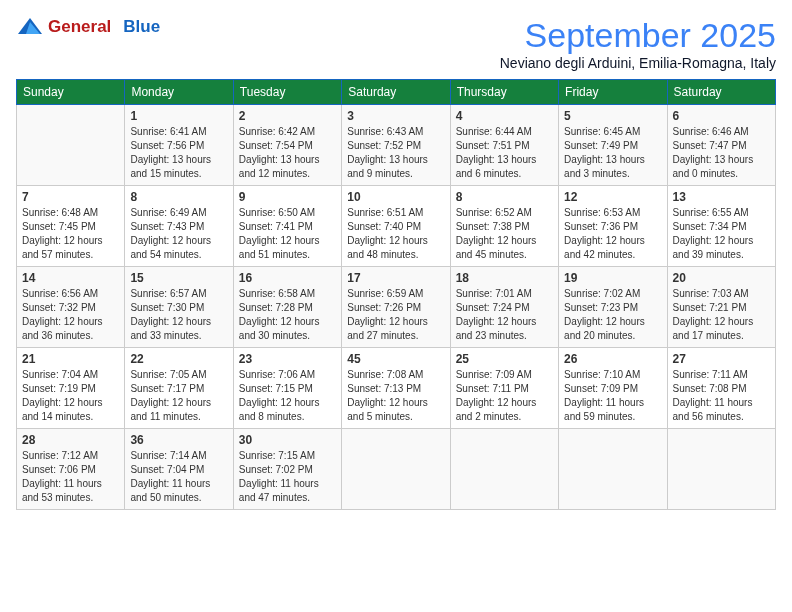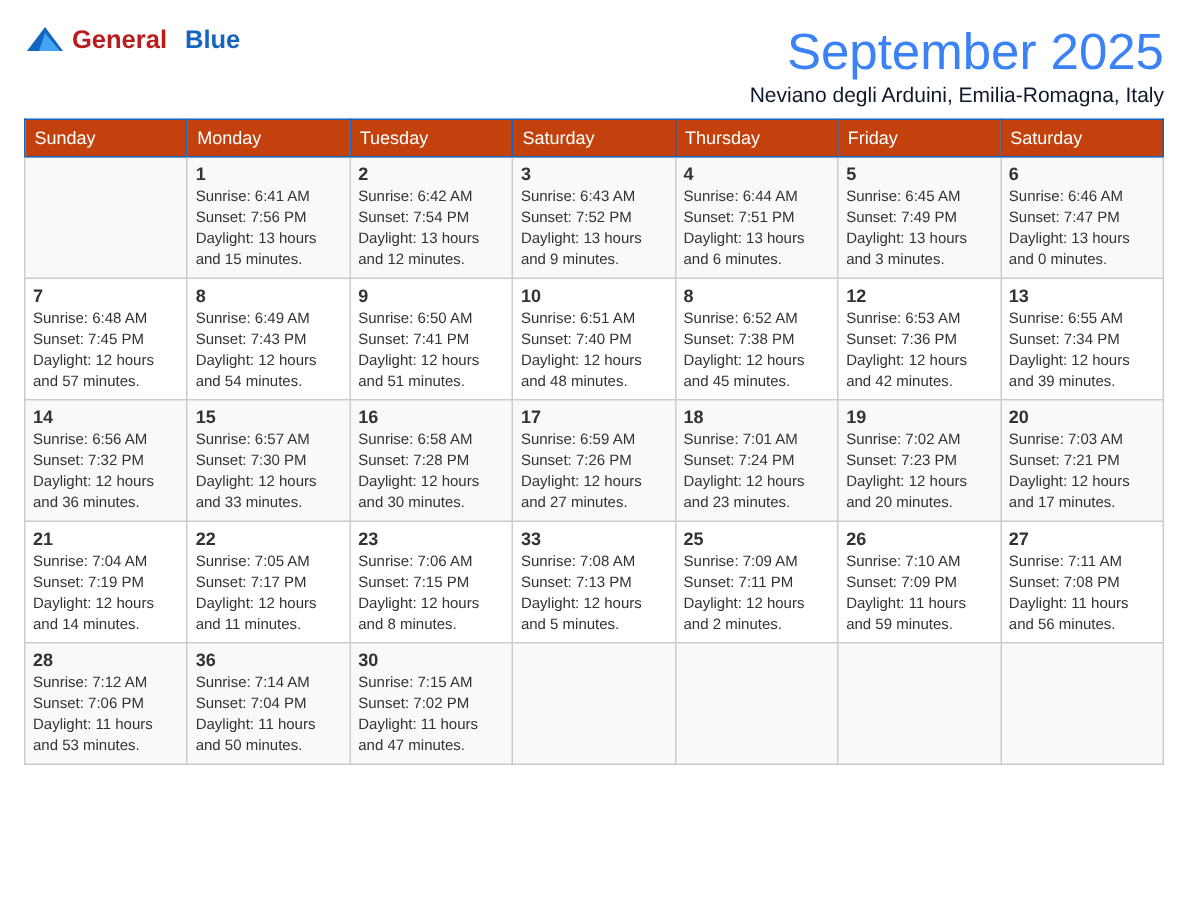--- a/index.html
+++ b/index.html
@@ -36,21 +36,21 @@
     .subtitle {
       font-size: 14px;
       color: #0f172a;
     }
     table {
       width: 100%;
       border-collapse: collapse;
       font-size: 11px;
     }
     thead tr th {
-      background-color: #c2410c;
+      background-color: #15803d;
       color: #fff;
       padding: 5px 6px;
       text-align: left;
       font-size: 12px;
       font-weight: normal;
       border: 1px solid #1565c0;
     }
     tbody tr td {
       border: 1px solid #ccc;
       vertical-align: top;
@@ -206,21 +206,21 @@
         </td>
         <td>
           <div class="day-number">22</div>
           <div class="day-info">Sunrise: 7:05 AM<br>Sunset: 7:17 PM<br>Daylight: 12 hours<br>and 11 minutes.</div>
         </td>
         <td>
           <div class="day-number">23</div>
           <div class="day-info">Sunrise: 7:06 AM<br>Sunset: 7:15 PM<br>Daylight: 12 hours<br>and 8 minutes.</div>
         </td>
         <td>
-          <div class="day-number">33</div>
+          <div class="day-number">45</div>
           <div class="day-info">Sunrise: 7:08 AM<br>Sunset: 7:13 PM<br>Daylight: 12 hours<br>and 5 minutes.</div>
         </td>
         <td>
           <div class="day-number">25</div>
           <div class="day-info">Sunrise: 7:09 AM<br>Sunset: 7:11 PM<br>Daylight: 12 hours<br>and 2 minutes.</div>
         </td>
         <td>
           <div class="day-number">26</div>
           <div class="day-info">Sunrise: 7:10 AM<br>Sunset: 7:09 PM<br>Daylight: 11 hours<br>and 59 minutes.</div>
         </td>

